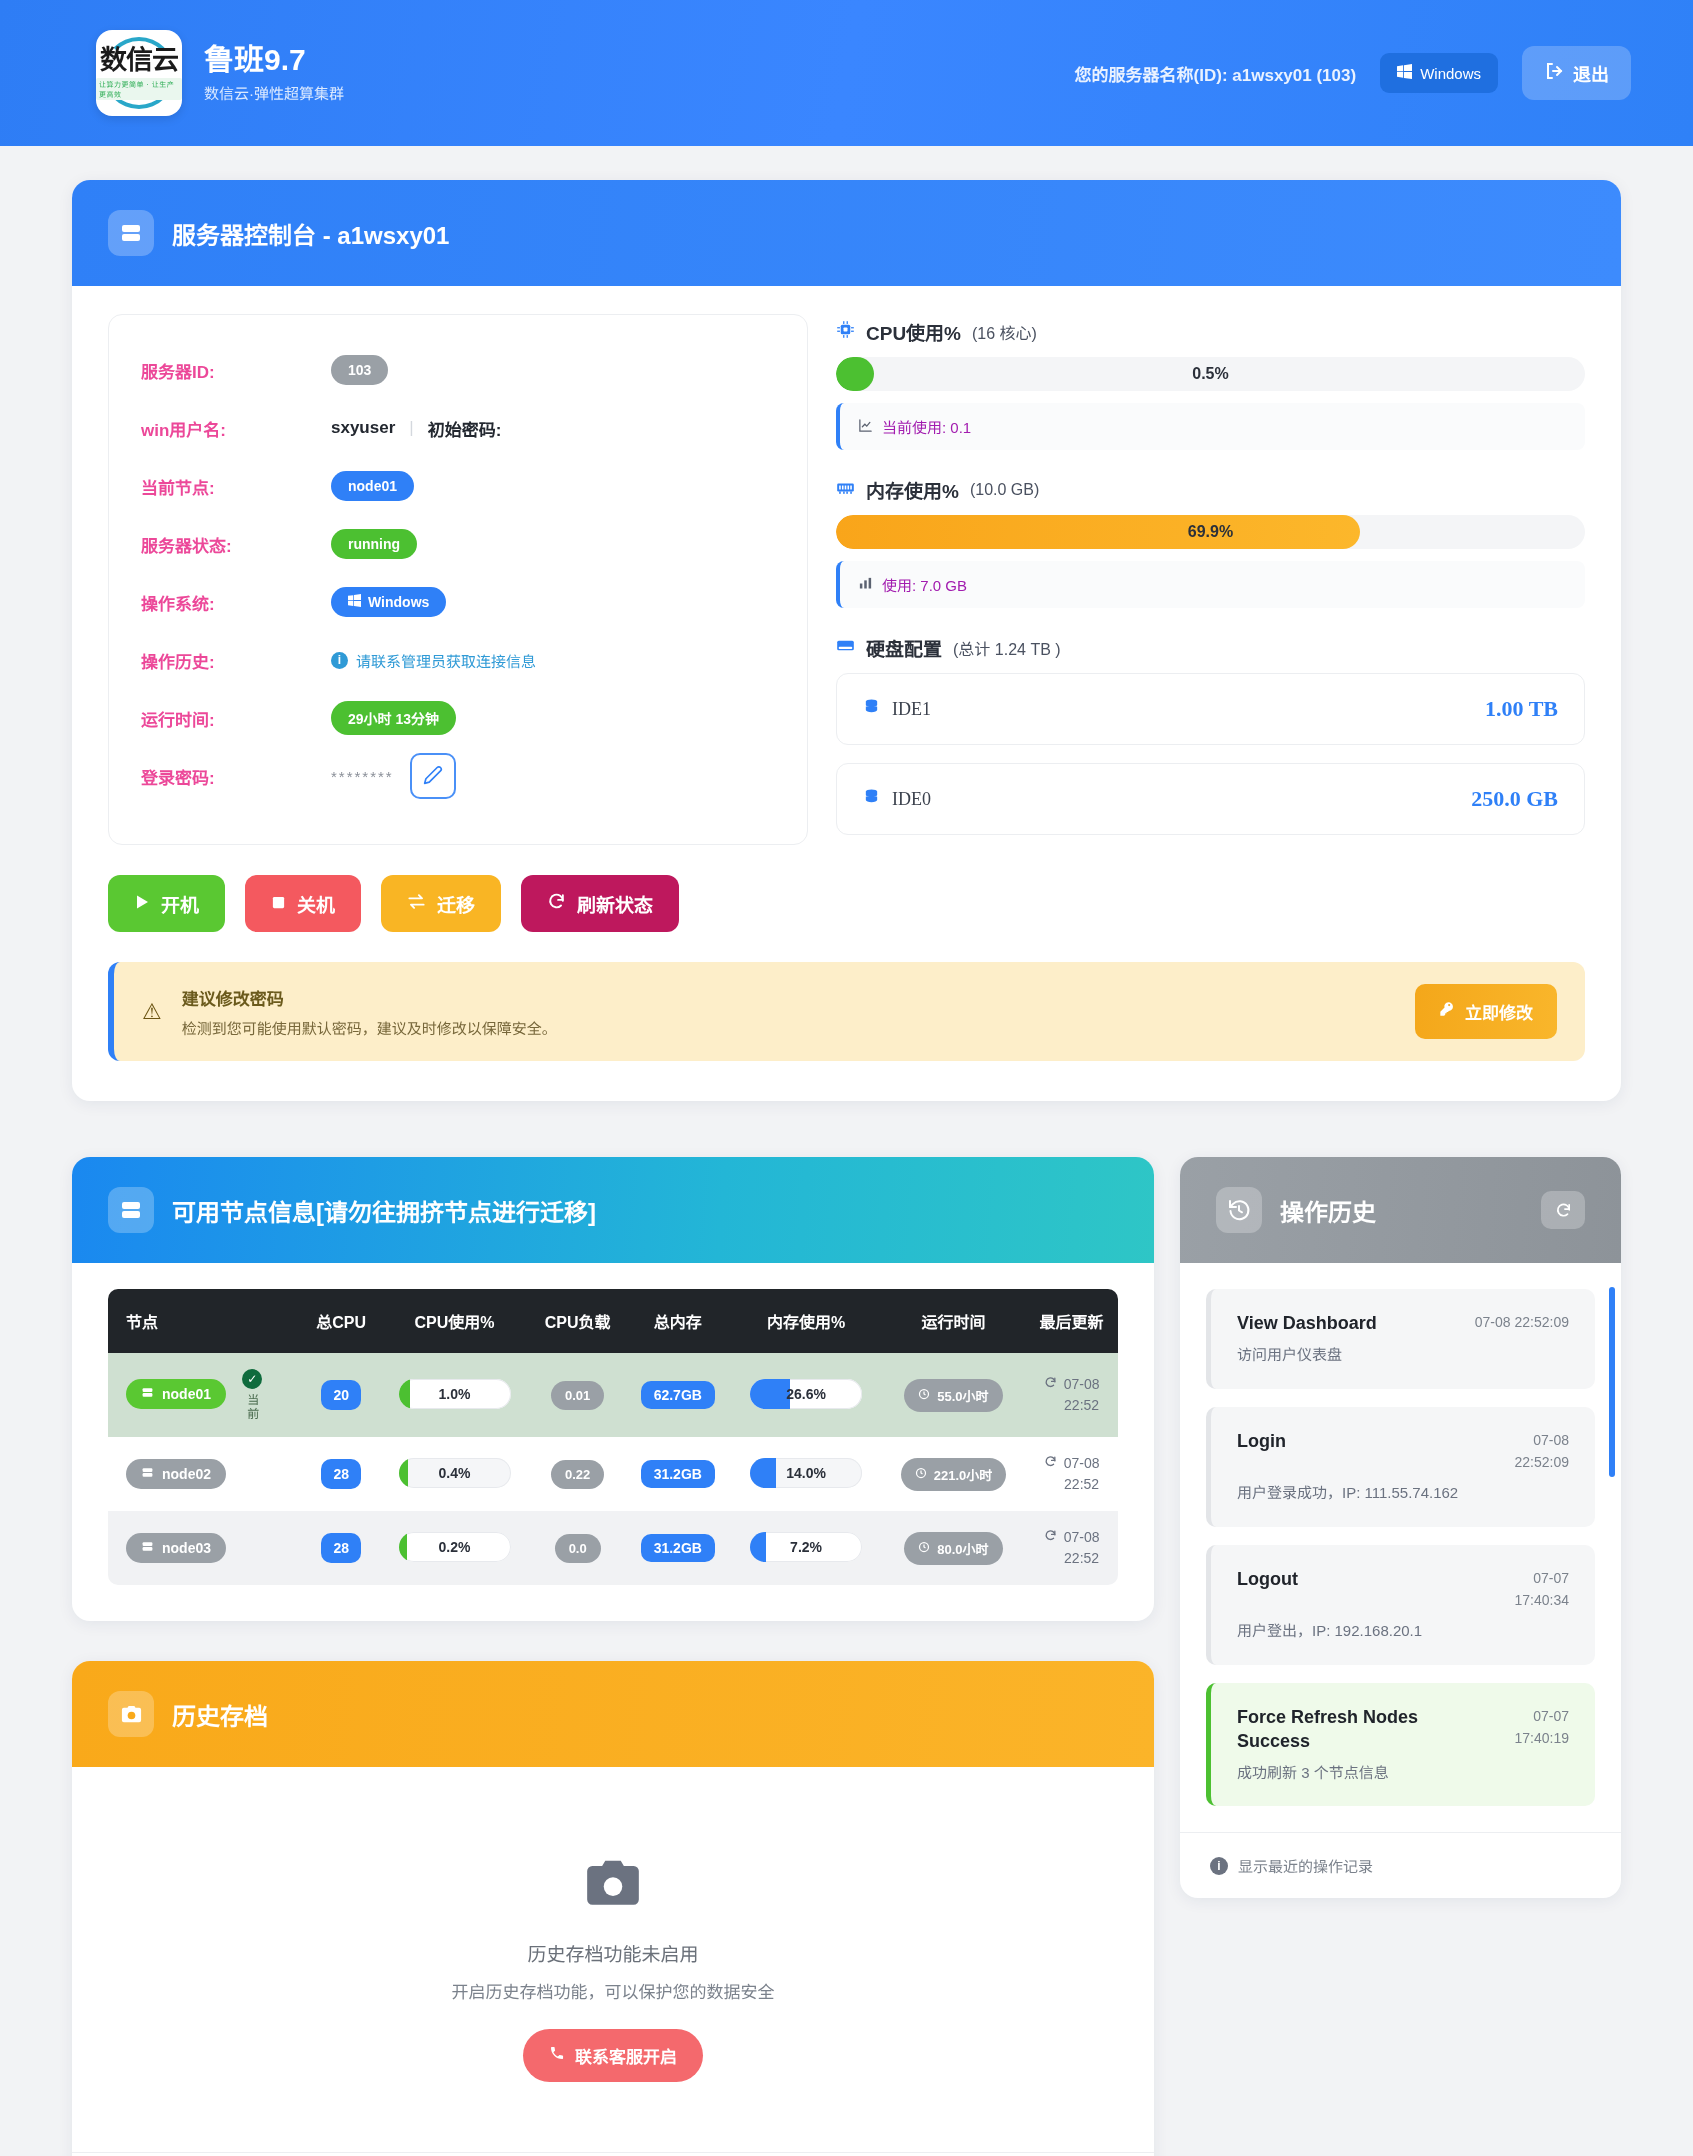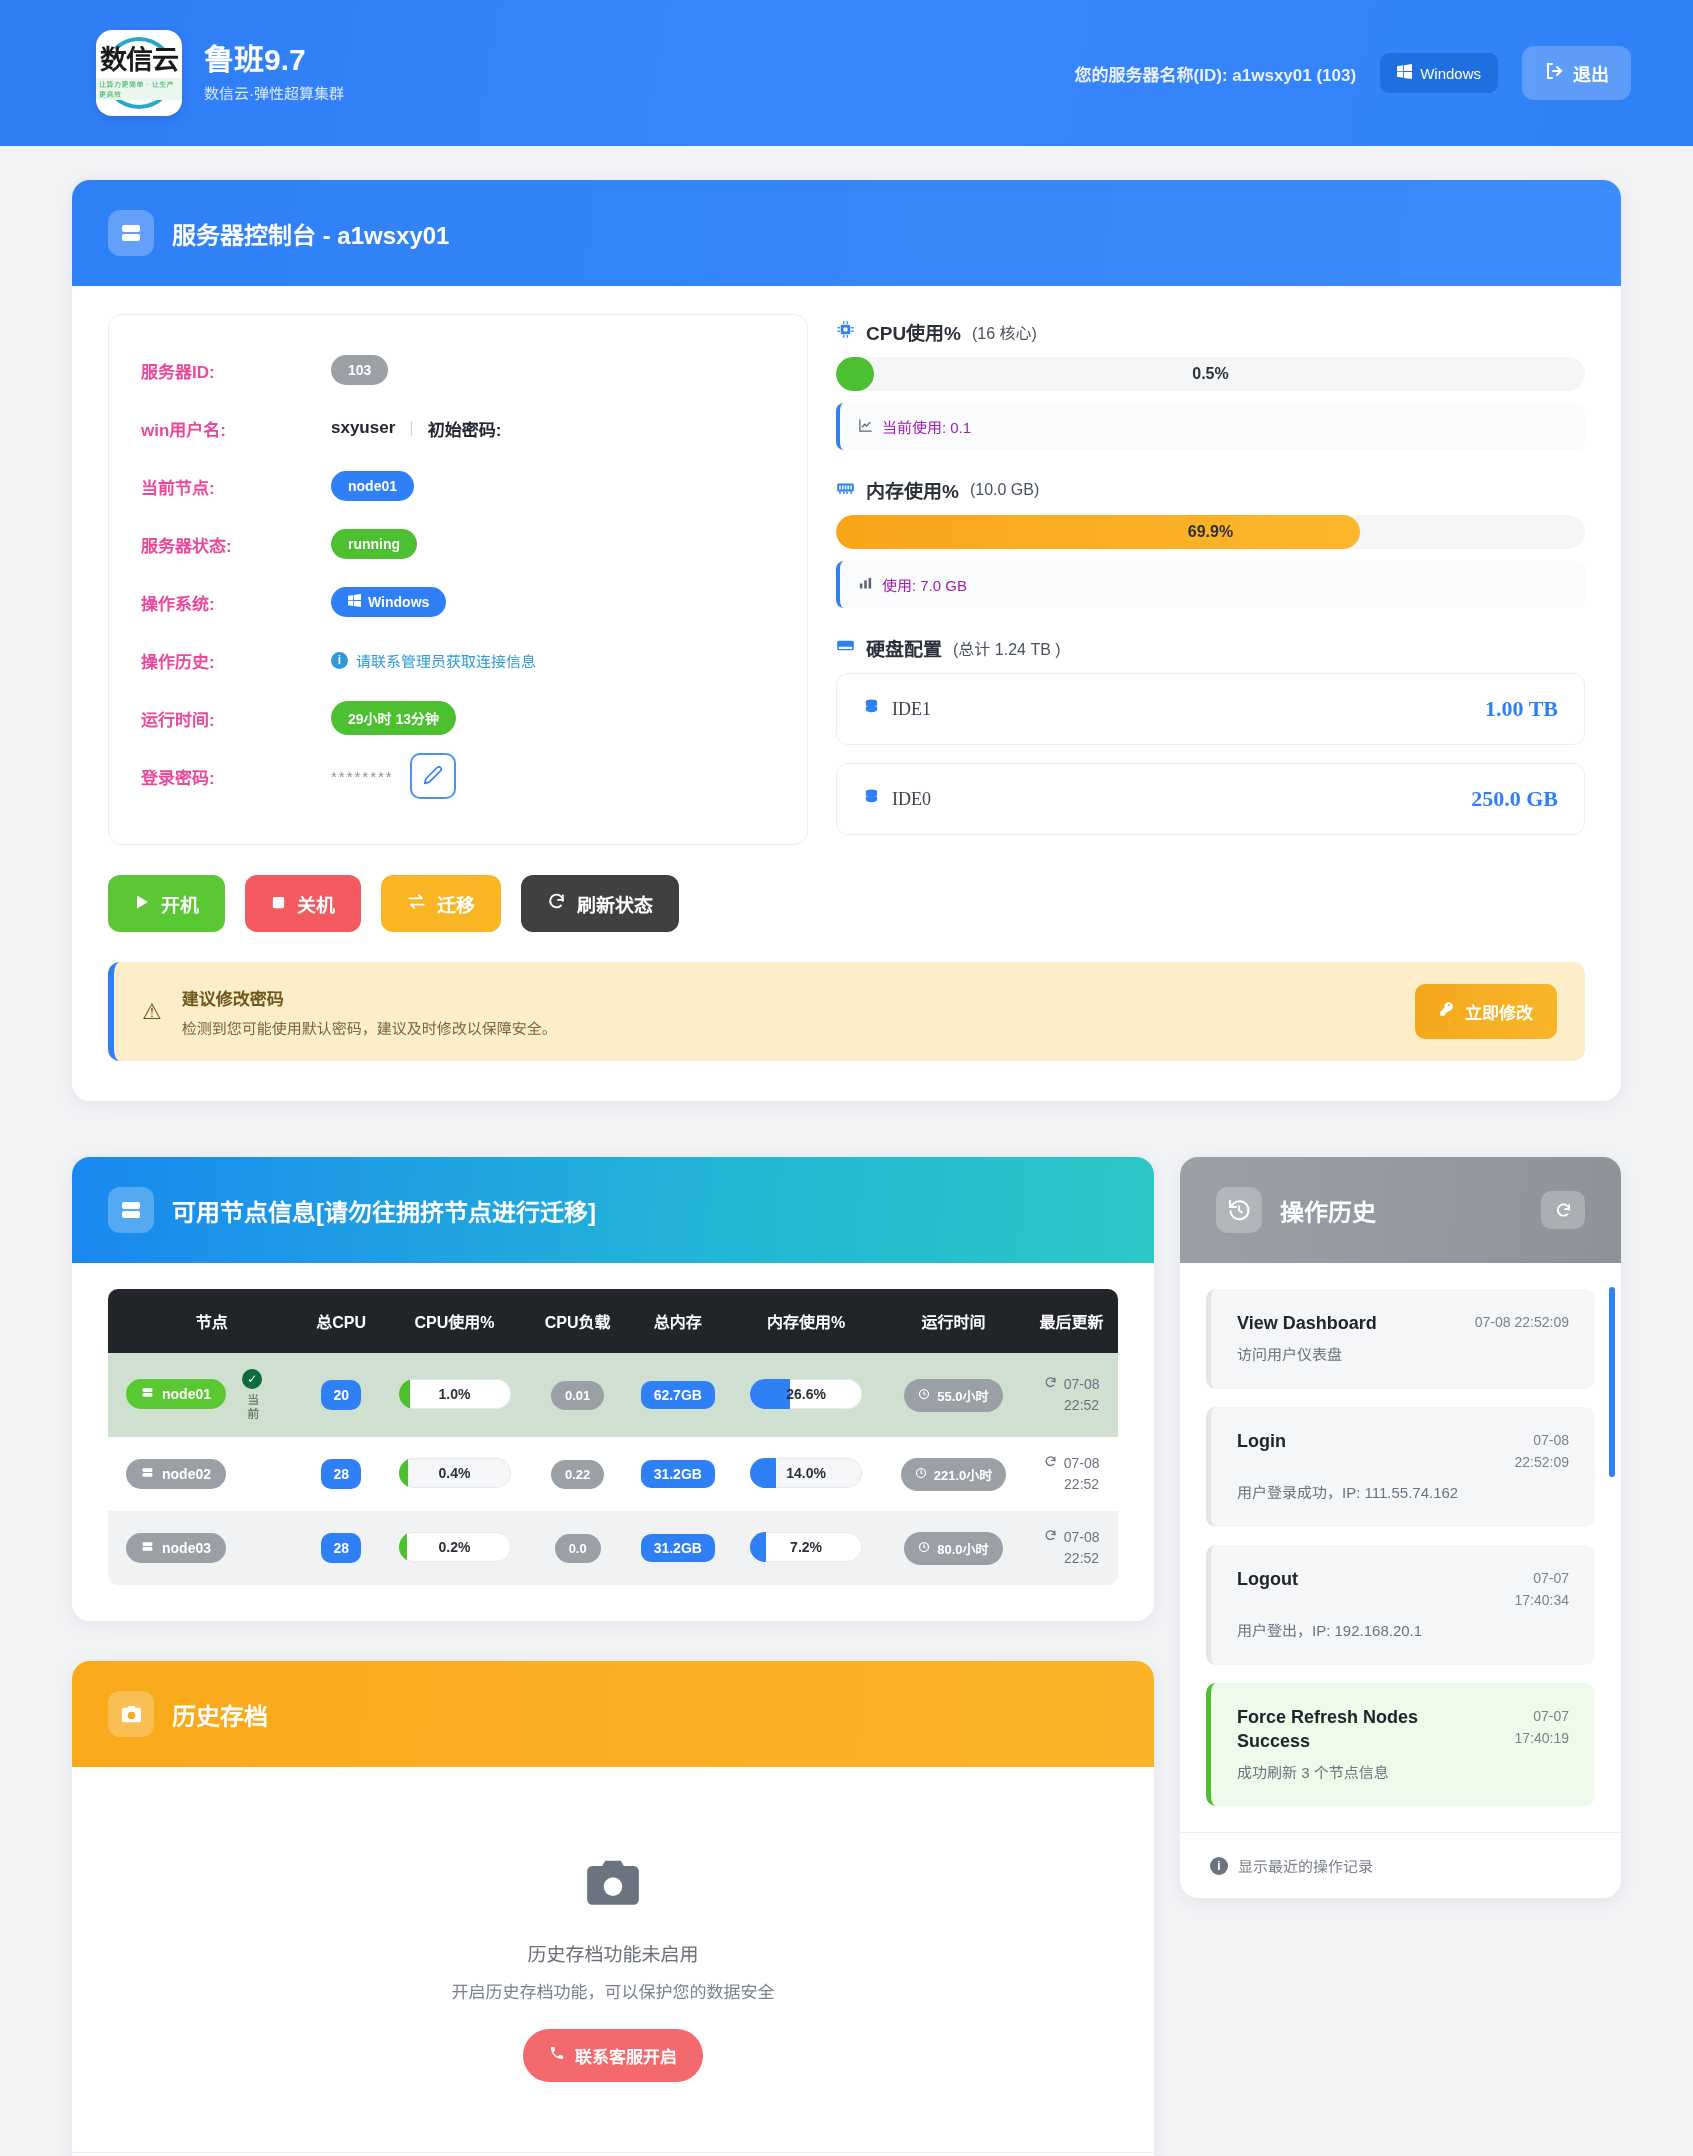--- a/index.html
+++ b/index.html
@@ -111,21 +111,21 @@
   .disk-name { font-size: 18px; color:#3b414d; display:flex; align-items:center; gap:12px; }
   .disk-size { margin-left:auto; font-size: 22px; font-weight: bold; color:#2f80f7; }
 
   
   .actions { display: flex; gap: 20px; padding: 30px 36px 0 36px; }
   .abtn { border:none; border-radius: 12px; color:#fff; font-size: 19px; font-weight: bold;
           padding: 15px 26px; display:flex; align-items:center; gap:11px; cursor:pointer; }
   .abtn.green { background:#5ac832; }
   .abtn.red   { background:#f4595f; }
   .abtn.amber { background:#f9b524; }
-  .abtn.blue  { background:#404040; }
+  .abtn.blue  { background:#be185d; }
 
   
   .warn {
     margin: 30px 36px 40px 36px; background:#fdeec9; border-left: 6px solid #2f80f7;
     border-radius: 12px; padding: 22px 28px; display:flex; align-items:center; gap:20px;
   }
   .warn-ico { font-size: 22px; color:#6b5412; }
   .warn-title { font-size: 17px; font-weight: bold; color:#6b5a1c; }
   .warn-desc { font-size: 15px; color:#77673a; margin-top: 7px; }
   .warn-btn { margin-left:auto; background: linear-gradient(95deg,#f4a71a,#f9b62b); color:#fff;
@@ -137,21 +137,21 @@
   .lower-left { width: 1082px; }
   .lower-right{ flex: 1; }
 
   
   .tbl-wrap { padding: 26px 36px 36px 36px; }
   table.nodes { width: 100%; border-collapse: collapse; border-radius: 10px; overflow: hidden; }
   table.nodes thead th {
     background:#212529; color:#fff; font-size: 16px; font-weight: bold;
     padding: 20px 6px; text-align: center;
   }
-  table.nodes thead th:first-child { text-align: center; padding-left: 18px; }
+  table.nodes thead th:first-child { text-align: left; padding-left: 18px; }
   table.nodes tbody td { padding: 16px 6px; text-align: center; vertical-align: middle; font-size: 15px; }
   table.nodes tbody td:first-child { text-align: left; padding-left: 18px; }
   tr.row-current { background:#cfe0d1; }
   tr.row-alt { background:#f1f2f4; }
   tr.row-plain { background:#ffffff; }
   .node-chip { display:inline-flex; align-items:center; gap:8px; border-radius: 999px;
                padding: 7px 15px; color:#fff; font-size: 14px; font-weight: bold; }
   .node-chip.active { background:#5ac832; }
   .node-chip.idle   { background:#9aa0a6; }
   .cur-mark { display:inline-flex; flex-direction:column; align-items:center; gap:4px; margin-left: 12px; vertical-align: middle;}

